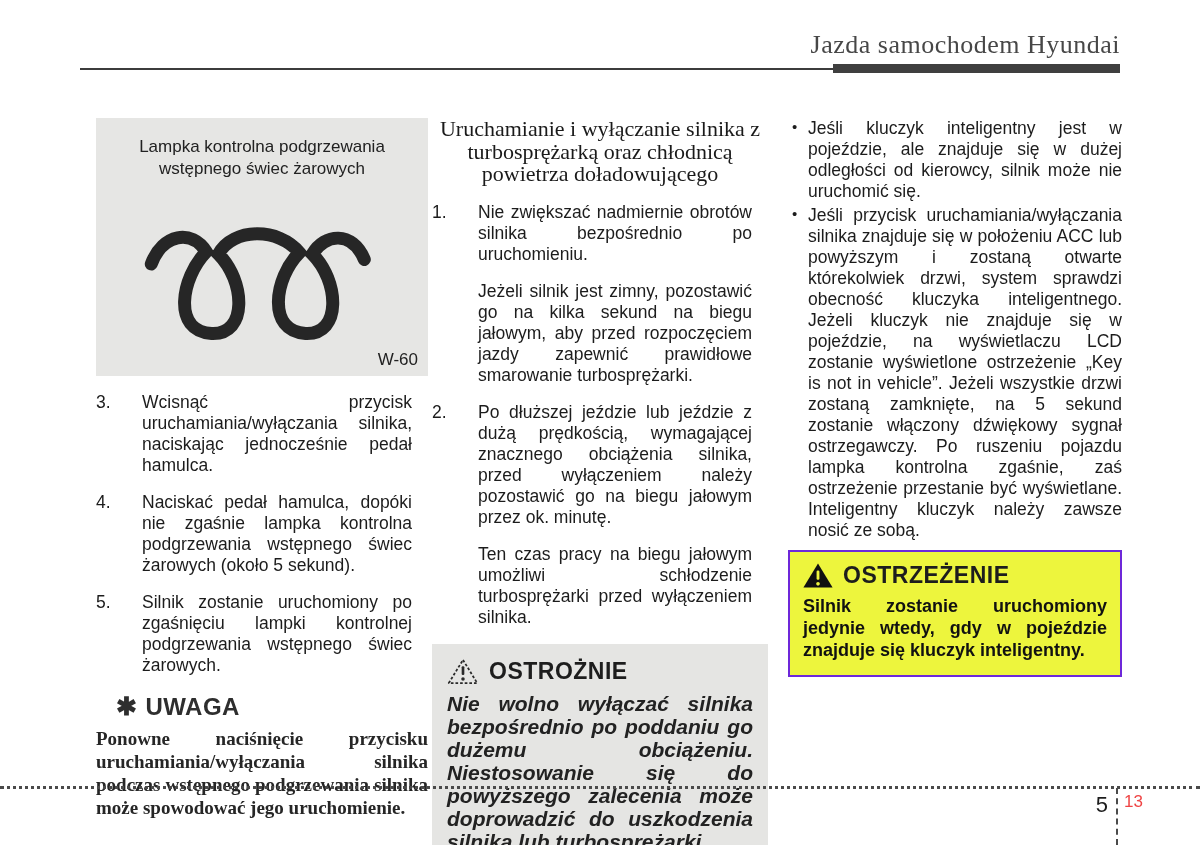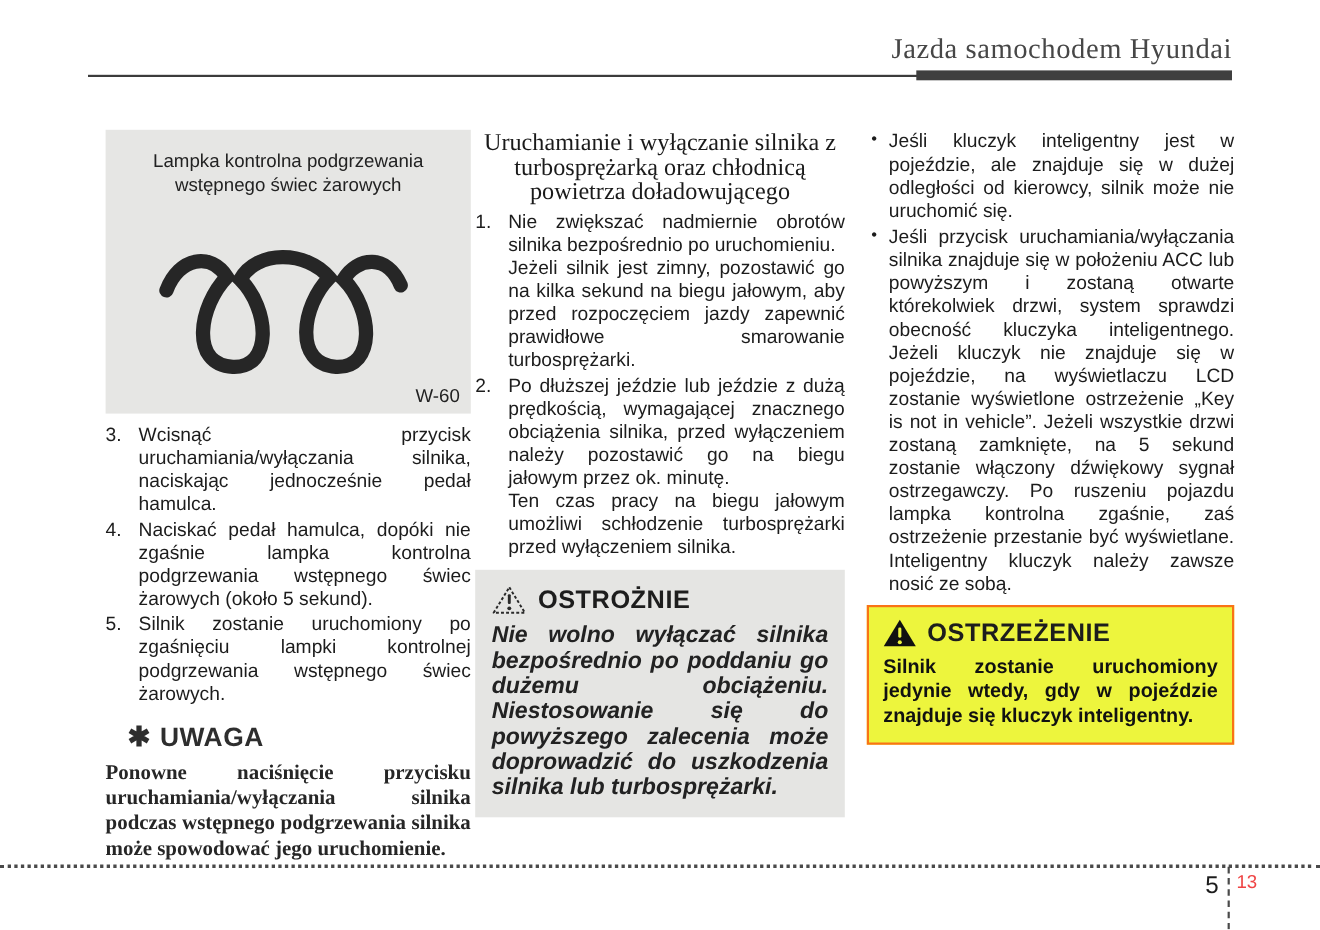--- a/index.html
+++ b/index.html
@@ -26,21 +26,21 @@
   .fig-box{position:relative;width:332px;height:258px;background:#e6e6e4;}
   .fig-caption{padding-top:18px;margin:0 26px;text-align:center;font-size:17px;line-height:22px;
                color:#222;}
   .fig-symbol{position:absolute;left:36px;top:62px;width:260px;height:168px;}
   .fig-label{position:absolute;right:10px;bottom:6px;font-size:17px;color:#222;}
 
   
   .num-list{margin-top:9px;}
   .num-item{position:relative;padding-left:30px;margin-bottom:2px;}
   .num-item .num{position:absolute;left:0;top:0;}
-  .num-item p{margin:0;}
+  .num-item p{margin:16px;}
   .num-item p + p{margin-top:0;}
 
   .bullet-item{position:relative;padding-left:20px;margin-bottom:3px;}
   .bullet-item .marker{position:absolute;left:4px;top:-2px;font-size:15px;}
 
   
   .note{margin-top:14px;}
   .note-head{font-size:24px;font-weight:bold;color:#2e2e2e;letter-spacing:0.5px;margin-left:20px;}
   .note-head .ast{font-size:25px;margin-right:8px;}
   .note-body{margin-top:6px;font-family:"Liberation Serif",serif;font-weight:bold;
@@ -52,21 +52,21 @@
   .mid-list{margin-top:5px;}
 
   
   .caution-box{margin-top:10px;background:#e5e5e3;padding:13px 15px 16px 15px;}
   .box-title-row{display:flex;align-items:center;gap:10px;}
   .box-title{font-size:23px;font-weight:bold;letter-spacing:0.5px;color:#1d1d1d;}
   .caution-body{margin-top:6px;font-weight:bold;font-style:italic;font-size:21px;
                 line-height:23px;text-align:justify;color:#222;}
 
   
-  .warning-box{margin-top:9px;background:#edf53d;border:2px solid #f97316;
+  .warning-box{margin-top:9px;background:#edf53d;border:2px solid #6d28d9;
                padding:10px 13px 14px 13px;}
   .warning-body p{margin:0 0 4px 0;font-weight:bold;font-size:18px;line-height:22px;
                   text-align:justify;color:#111;}
   .warning-body p:last-child{margin-bottom:0;}
 
   
   .ftr-dotline{position:absolute;left:0;top:786px;width:1200px;height:0;
                border-top:3px dotted #4a4a4a;}
   .ftr-vline{position:absolute;left:1116px;top:788px;height:57px;width:0;
              border-left:2px dashed #4a4a4a;}

